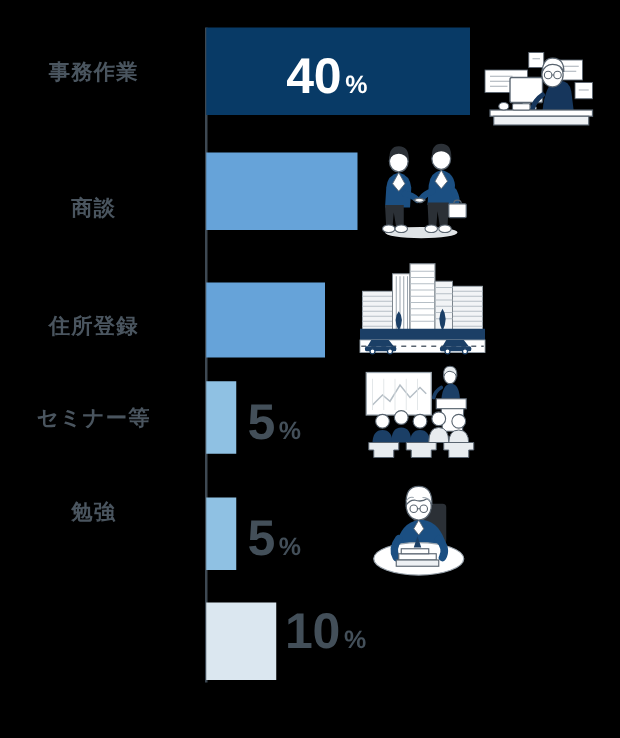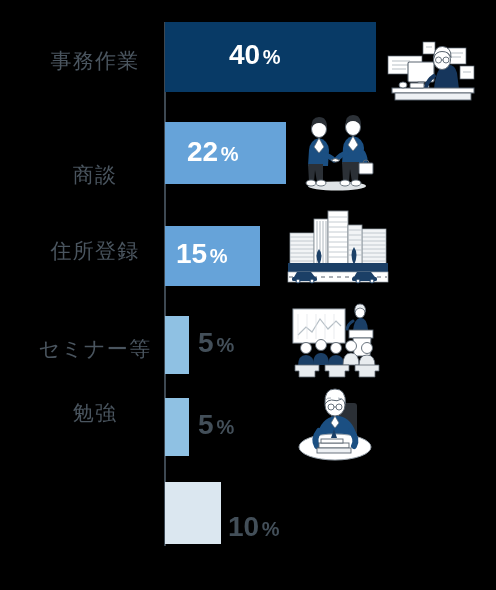--- a/index.html
+++ b/index.html
@@ -31,41 +31,40 @@
     left: 0;
     width: 496px;
   }
 
   .row-label {
     position: absolute;
     left: 0;
     width: 150px;
     text-align: center;
     color: #4a555f;
-    font-size: 21px;
-    font-weight: 400;
+    font-size: 17px;
+    font-weight: 700;
     line-height: 1.45;
     letter-spacing: 0.06em;
-    padding-left: 20px;
   }
 
   .bar {
     position: absolute;
     left: 165px;
     top: 0;
   }
 
   .bar-value {
     position: absolute;
     white-space: nowrap;
     font-weight: 800;
     letter-spacing: -0.01em;
   }
   .bar-value .num {
-    font-size: 28px;
+    font-size: 40px;
     font-weight: 800;
     vertical-align: baseline;
   }
   .bar-value .pct {
     font-size: 20px;
     font-weight: 700;
     margin-left: 3px;
   }
   .value-inside { color: #ffffff; }
   .value-outside { color: #434f59; }
@@ -115,21 +114,20 @@
         <rect x="9" y="59" width="76" height="7" fill="#eef1f4" stroke="#5a6570" stroke-width="0.9"></rect>
         <ellipse cx="17" cy="51" rx="4" ry="3" fill="#ffffff" stroke="#5a6570" stroke-width="0.9"></ellipse>
         <rect x="24" y="49" width="14" height="5" rx="1" fill="#ffffff" stroke="#5a6570" stroke-width="0.9"></rect>
       </svg>
     </div>
   </div>
 
   <div class="row" style="top:122px;height:62px;">
     <div class="row-label" style="top:8px;"><br><span>商談</span></div>
     <div class="bar" style="width:121px;height:62px;background:#66a3d9;"></div>
-    <div class="bar-value value-inside" style="left:187px;top:14px;"><span class="num">22</span><span class="pct">%</span></div>
     <div class="illus" style="left:293px;top:-9px;">
       <svg width="88" height="82" viewBox="0 0 88 82">
         <ellipse cx="44" cy="73" rx="29" ry="4.5" fill="#dfe3e6"></ellipse>
 
         <path d="M26 25 q-9 2 -10 12 l-1 16 l20 0 l1 -16 q-1 -10 -10 -12 z" fill="#1b4f82"></path>
         <path d="M26 25 l-5 9 l5 6 l5 -6 z" fill="#ffffff" stroke="#5a6570" stroke-width="0.7"></path>
         <ellipse cx="26" cy="16" rx="7.5" ry="8.5" fill="#ffffff" stroke="#5a6570" stroke-width="1"></ellipse>
         <path d="M18.5 15 q-0.5 -11 7.5 -11 q8.5 0 8 11.5 q-3 -5.5 -8 -5.5 q-5 0 -7.5 5 z" fill="#2c3137"></path>
         <path d="M15 51 l1 18 l5 0 l1 -12 l2 12 l6 0 l0 -18 z" fill="#2b3036"></path>
         <path d="M31 42 q6 1 10 5" stroke="#1b4f82" stroke-width="5" fill="none" stroke-linecap="round"></path>
@@ -147,23 +145,22 @@
         <ellipse cx="63" cy="70" rx="5" ry="3" fill="#ffffff" stroke="#5a6570" stroke-width="0.9"></ellipse>
         <rect x="66" y="50" width="14" height="11" rx="1" fill="#ffffff" stroke="#5a6570" stroke-width="1"></rect>
         <path d="M70 50 q0 -3 3 -3 q3 0 3 3" fill="none" stroke="#5a6570" stroke-width="1"></path>
 
         <path d="M38 47 q4 -3 9 0 q-4 4 -9 0 z" fill="#ffffff" stroke="#5a6570" stroke-width="1"></path>
       </svg>
     </div>
   </div>
 
   <div class="row" style="top:226px;height:60px;">
-    <div class="row-label" style="top:10px;"><span>住所登録</span></div>
+    <div class="row-label" style="top:23px;"><span>住所登録</span></div>
     <div class="bar" style="width:95px;height:60px;background:#66a3d9;"></div>
-    <div class="bar-value value-inside" style="left:176px;top:12px;"><span class="num">15</span><span class="pct">%</span></div>
     <div class="illus" style="left:286px;top:-21px;">
       <svg width="104" height="84" viewBox="0 0 104 84">
 
         <rect x="4" y="28" width="24" height="32" fill="#f2f4f6" stroke="#9aa4ad" stroke-width="0.7"></rect>
         <g stroke="#b6bfc6" stroke-width="0.8">
           <line x1="4" y1="32" x2="28" y2="32"></line>
             <line x1="4" y1="36" x2="28" y2="36"></line>
           <line x1="4" y1="40" x2="28" y2="40"></line>
             <line x1="4" y1="44" x2="28" y2="44"></line>
           <line x1="4" y1="48" x2="28" y2="48"></line>
@@ -226,21 +223,21 @@
         <circle cx="12" cy="76" r="2" fill="#ffffff" stroke="#1b3f66" stroke-width="1"></circle>
         <circle cx="26" cy="76" r="2" fill="#ffffff" stroke="#1b3f66" stroke-width="1"></circle>
         <path d="M68 72 l3 -5 l14 0 l4 5 z" fill="#1b3f66"></path>
         <rect x="66" y="72" width="25" height="4" rx="1.5" fill="#1b3f66"></rect>
         <circle cx="72" cy="76" r="2" fill="#ffffff" stroke="#1b3f66" stroke-width="1"></circle>
         <circle cx="86" cy="76" r="2" fill="#ffffff" stroke="#1b3f66" stroke-width="1"></circle>
       </svg>
     </div>
   </div>
 
-  <div class="row" style="top:316px;height:58px;">
+  <div class="row" style="top:305px;height:58px;">
     <div class="row-label" style="top:18px;"><span>セミナー等</span></div>
     <div class="bar" style="width:24px;height:58px;background:#8fc1e3;"></div>
     <div class="bar-value value-outside" style="left:198px;top:11px;"><span class="num">5</span><span class="pct">%</span></div>
     <div class="illus" style="left:287px;top:-17px;">
       <svg width="98" height="80" viewBox="0 0 98 80">
 
         <rect x="6" y="10" width="52" height="34" fill="#ffffff" stroke="#9aa4ad" stroke-width="1"></rect>
         <polyline points="11,36 19,28 25,33 33,20 41,30 49,22 54,27" fill="none" stroke="#b6bfc6" stroke-width="1.2"></polyline>
         <g stroke="#dfe3e6" stroke-width="0.7">
           <line x1="11" y1="15" x2="11" y2="40"></line>
@@ -307,16 +304,16 @@
         <rect x="28" y="58" width="30" height="5" fill="#ffffff" stroke="#5a6570" stroke-width="0.9"></rect>
         <rect x="26" y="63" width="34" height="5" fill="#eef1f4" stroke="#5a6570" stroke-width="0.9"></rect>
         <rect x="30" y="54" width="22" height="4" fill="#ffffff" stroke="#5a6570" stroke-width="0.9"></rect>
         <path d="M40 53 l3 -9 l3 9 z" fill="#1b3f66"></path>
       </svg>
     </div>
   </div>
 
   <div class="row" style="top:482px;height:62px;">
     <div class="bar" style="width:56px;height:62px;background:#dbe7f0;"></div>
-    <div class="bar-value value-outside" style="left:228px;top:29px;"><span class="num">10</span><span class="pct">%</span></div>
+    <div class="bar-value value-outside" style="left:228px;top:1px;"><span class="num">10</span><span class="pct">%</span></div>
   </div>
 
 </div>
 
 </body></html>

